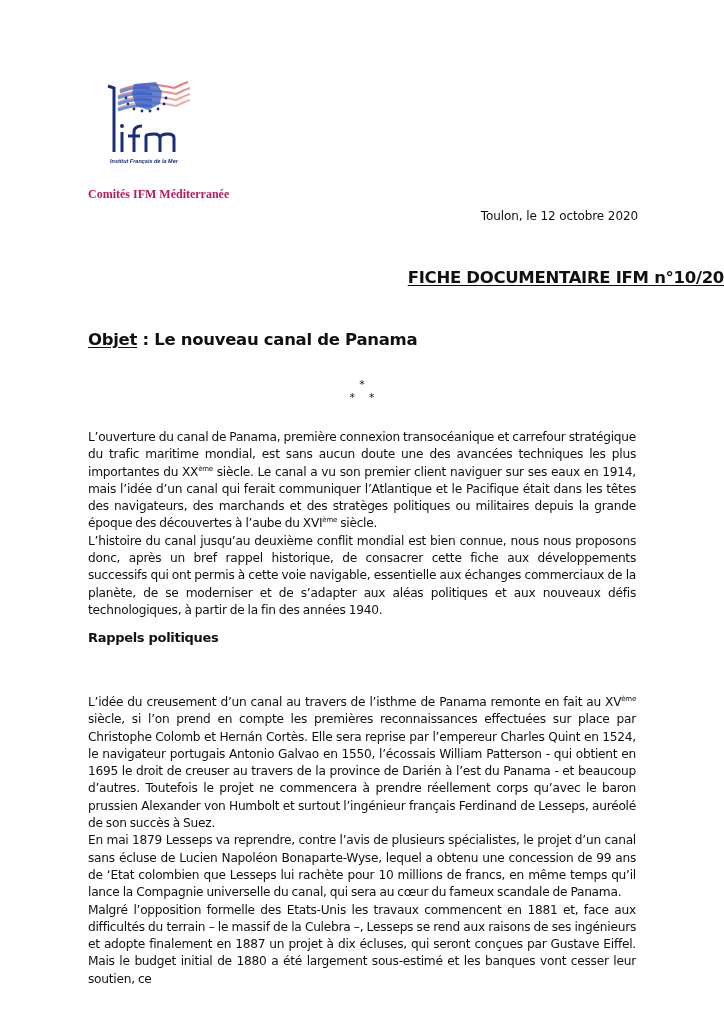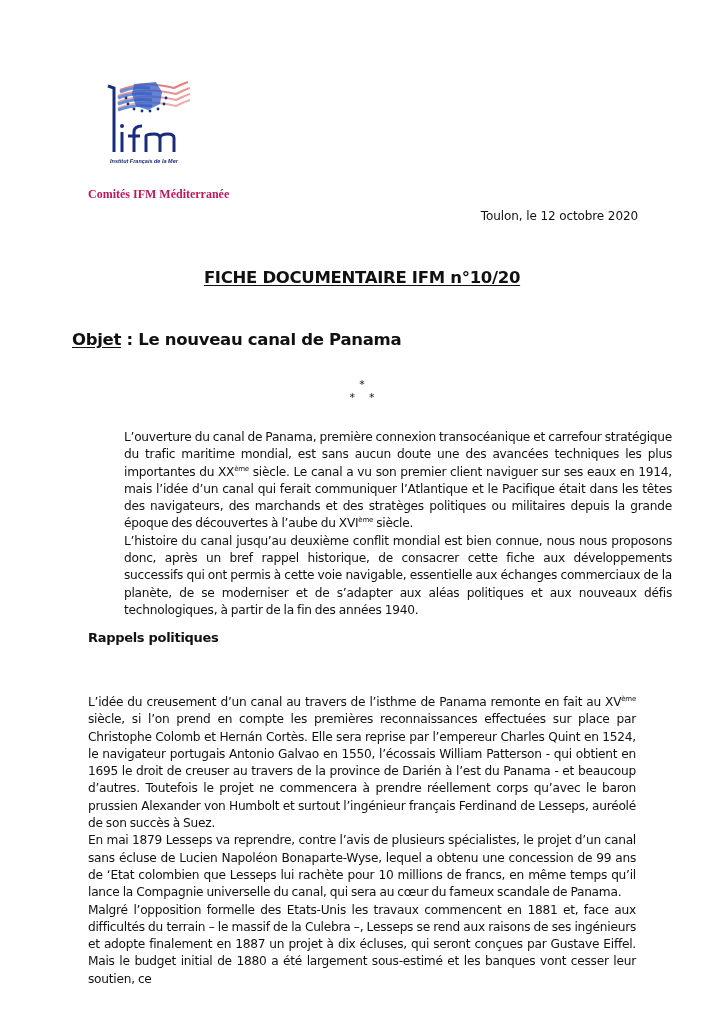--- a/index.html
+++ b/index.html
@@ -48,32 +48,32 @@
       right: 86px;
       top: 209px;
       font-size: 12px;
       letter-spacing: -0.1px;
     }
     .doc-title {
       position: absolute;
       left: 0;
       width: 724px;
       top: 268px;
-      text-align: center;
+      text-align: right;
       font-size: 16.5px;
       font-weight: bold;
     }
     .doc-title span {
       text-decoration: underline;
       text-underline-offset: 2px;
       letter-spacing: -0.3px;
     }
     .subject {
       position: absolute;
-      left: 72px;
+      left: 88px;
       top: 330px;
       font-size: 16.5px;
       font-weight: bold;
       letter-spacing: -0.3px;
     }
     .subject .subject-label {
       text-decoration: underline;
       text-underline-offset: 2px;
     }
     .asterisms {
@@ -96,21 +96,21 @@
       word-spacing: -0.5px;
     }
     .body-text p {
       margin: 0;
     }
     .body-text sup {
       font-size: 7px;
       line-height: 0;
       vertical-align: super;
     }
-    .intro { top: 429px; margin-left: 36px; }
+    .intro { top: 429px; }
     .section-heading {
       position: absolute;
       left: 88px;
       top: 630px;
       font-size: 13px;
       font-weight: bold;
       letter-spacing: -0.3px;
     }
     .history { top: 694px; }
   </style>

